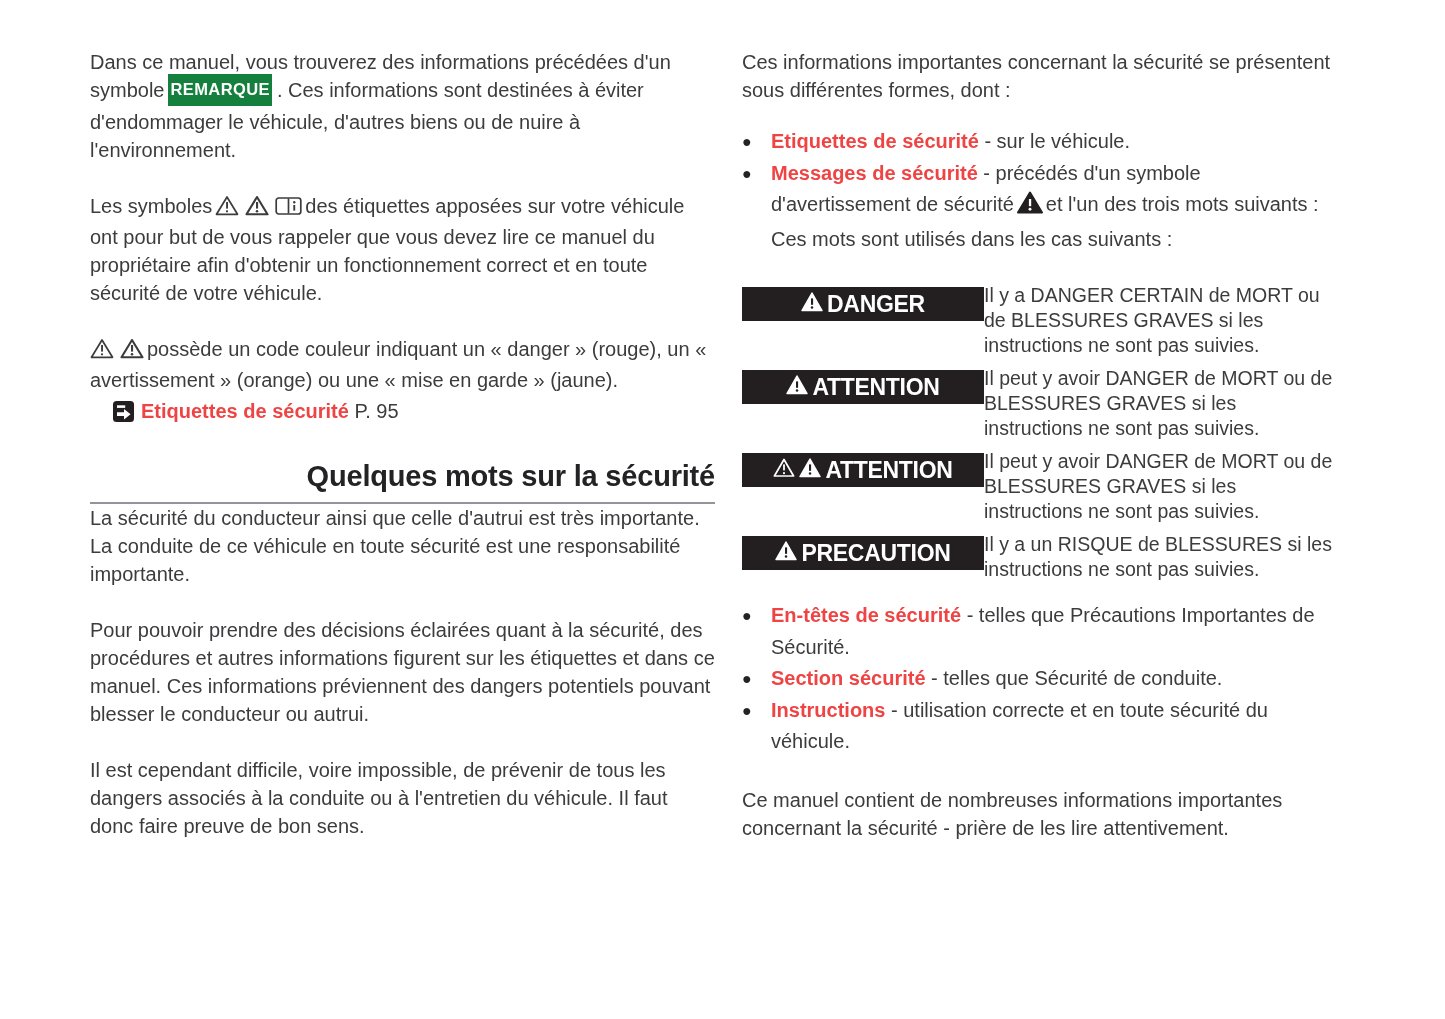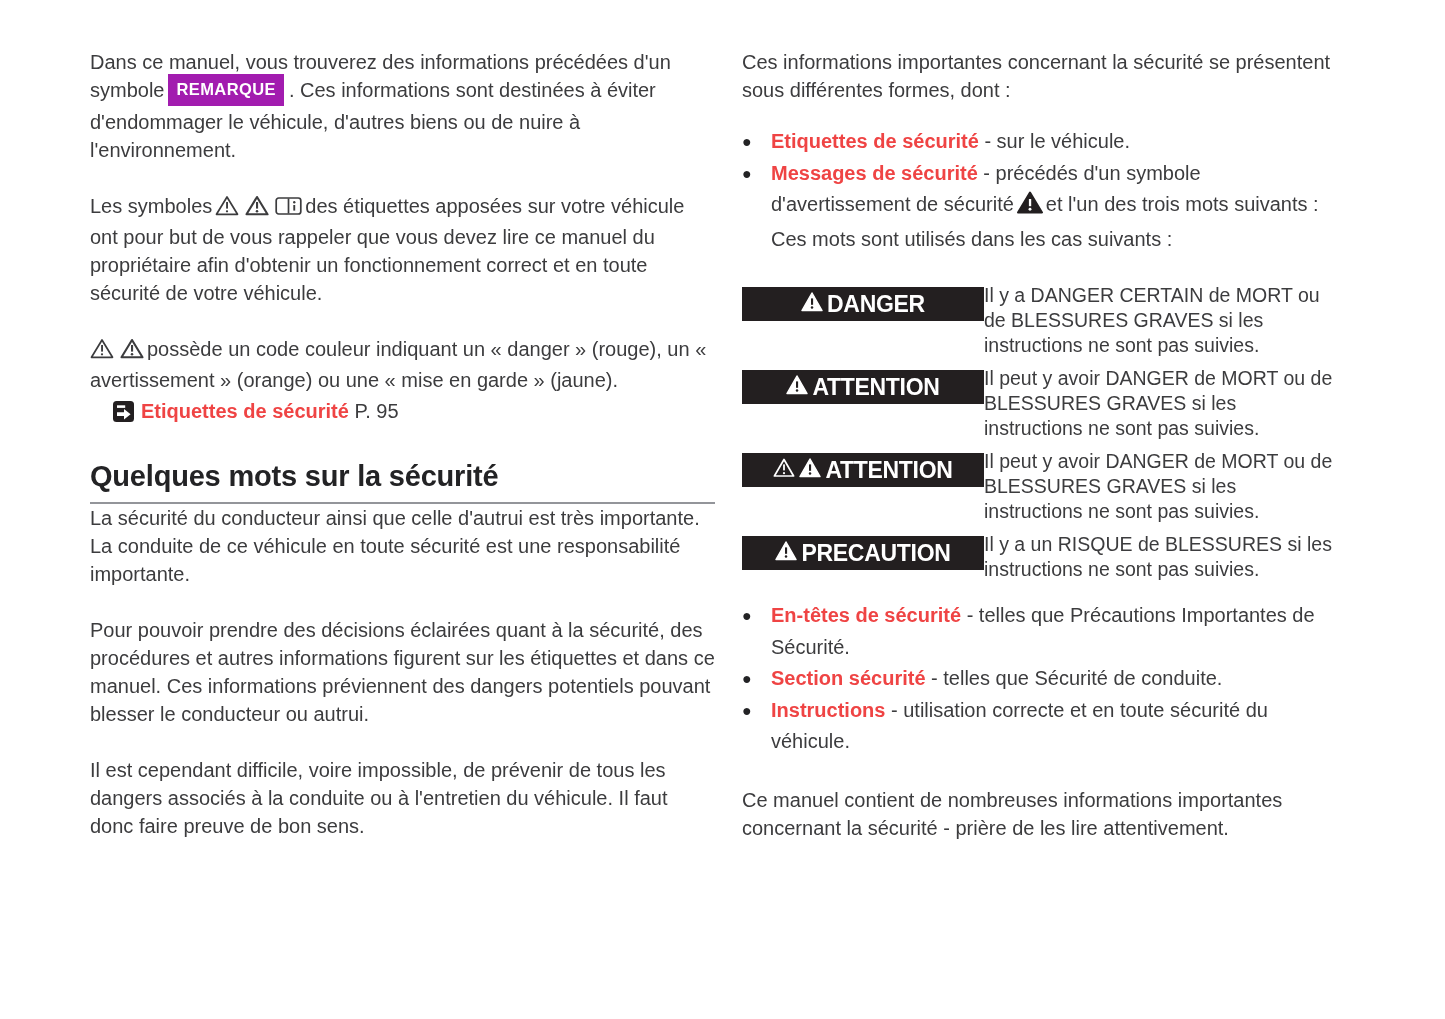--- a/index.html
+++ b/index.html
@@ -3,26 +3,26 @@
 <meta charset="utf-8">
 <style>
   html,body{margin:0;padding:0;background:#ffffff;}
   .page{position:relative;width:1445px;height:1019px;background:#ffffff;overflow:hidden;
         font-family:"Liberation Sans","DejaVu Sans",sans-serif;}
   .col{position:absolute;top:48px;}
   .col-left{left:90px;width:625px;}
   .col-right{left:742px;width:628px;}
   p.body{margin:0 0 28px;font-size:20px;line-height:28px;color:#3c3c3e;}
   strong{font-weight:bold;color:#ef4444;}
-  .badge{display:inline-block;background:#a21caf;color:#ffffff;font-size:16.5px;font-weight:bold;
-         letter-spacing:.4px;padding:1px 8px 3px;margin:0 5px 0 4px;position:relative;top:-2px;}
+  .badge{display:inline-block;background:#15803d;color:#ffffff;font-size:16.5px;font-weight:bold;
+         letter-spacing:.4px;padding:1px 2px 3px;margin:0 5px 0 4px;position:relative;top:-2px;}
   .inl-icon{display:inline-block;vertical-align:-3px;margin:0 3px;}
   .ref{font-size:20px;line-height:28px;color:#3c3c3e;padding-left:23px;margin-top:3px;}
   .ref-icon{display:inline-block;vertical-align:-4px;margin-right:7px;}
-  h1.sec{font-size:29px;line-height:34px;font-weight:bold;color:#232325;margin:30px 0 0;letter-spacing:-.2px;}
+  h1.sec{font-size:29px;line-height:34px;font-weight:bold;color:#232325;margin:30px 0 0;letter-spacing:-.2px;text-align:right;}
   .rule{border:none;border-top:2px solid #93959a;margin:9px 0 0;}
   .after-rule{margin-top:24px;}
   ul.blist{list-style:none;margin:0;padding:0;width:602px;}
   ul.blist.first{margin:22px 0 32px;}
   ul.blist.second{margin:18px 0 28px;}
   ul.blist li{position:relative;padding-left:29px;font-size:20px;line-height:31.5px;color:#3c3c3e;}
   .dot{position:absolute;left:0;top:0;font-size:16px;color:#232325;}
   .warnrow{display:flex;align-items:flex-start;margin-bottom:12px;}
   .warnbox{width:242px;height:34px;background:#231f20;color:#ffffff;display:flex;align-items:center;
            justify-content:center;gap:4px;flex:none;}

